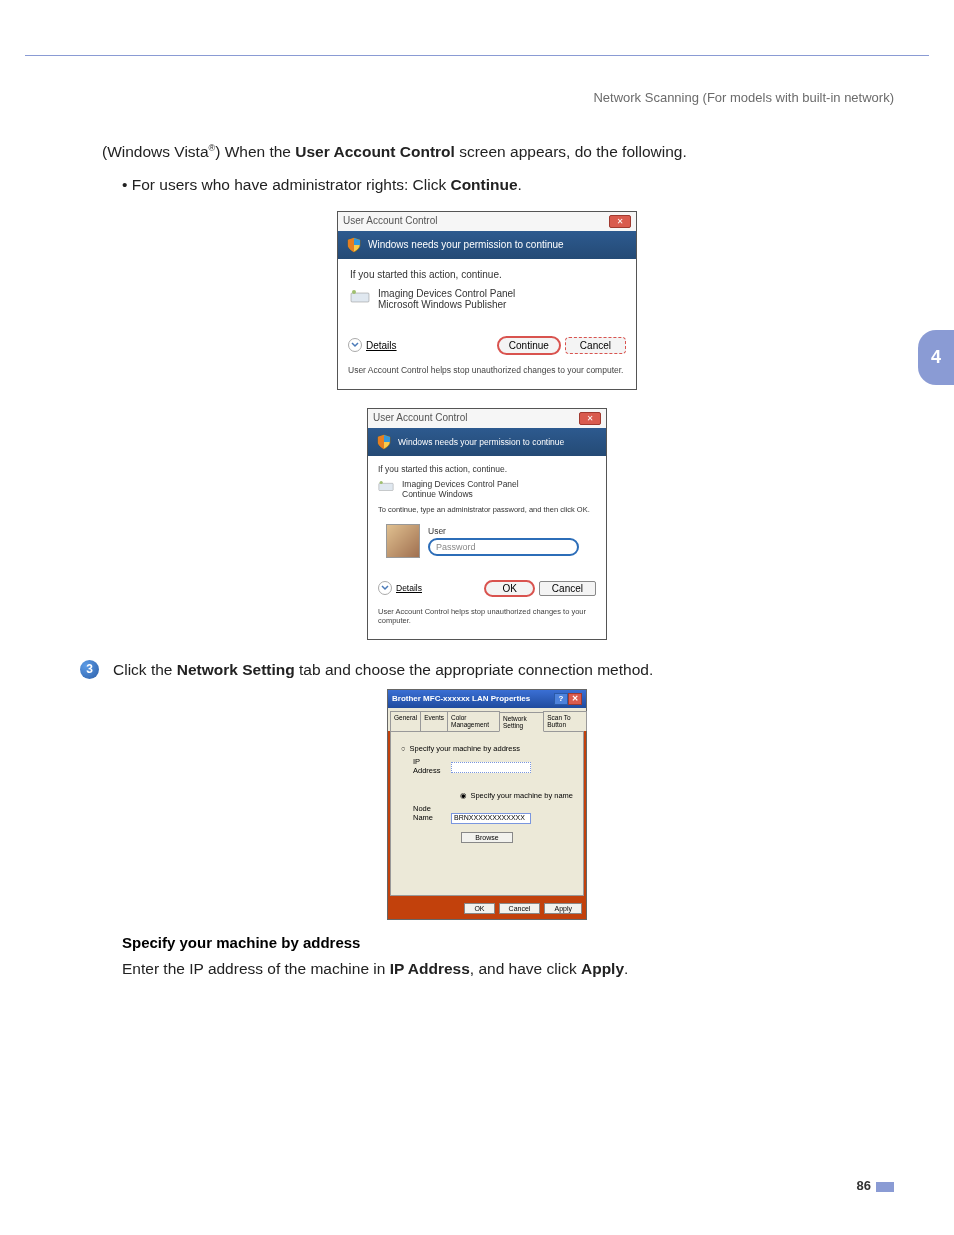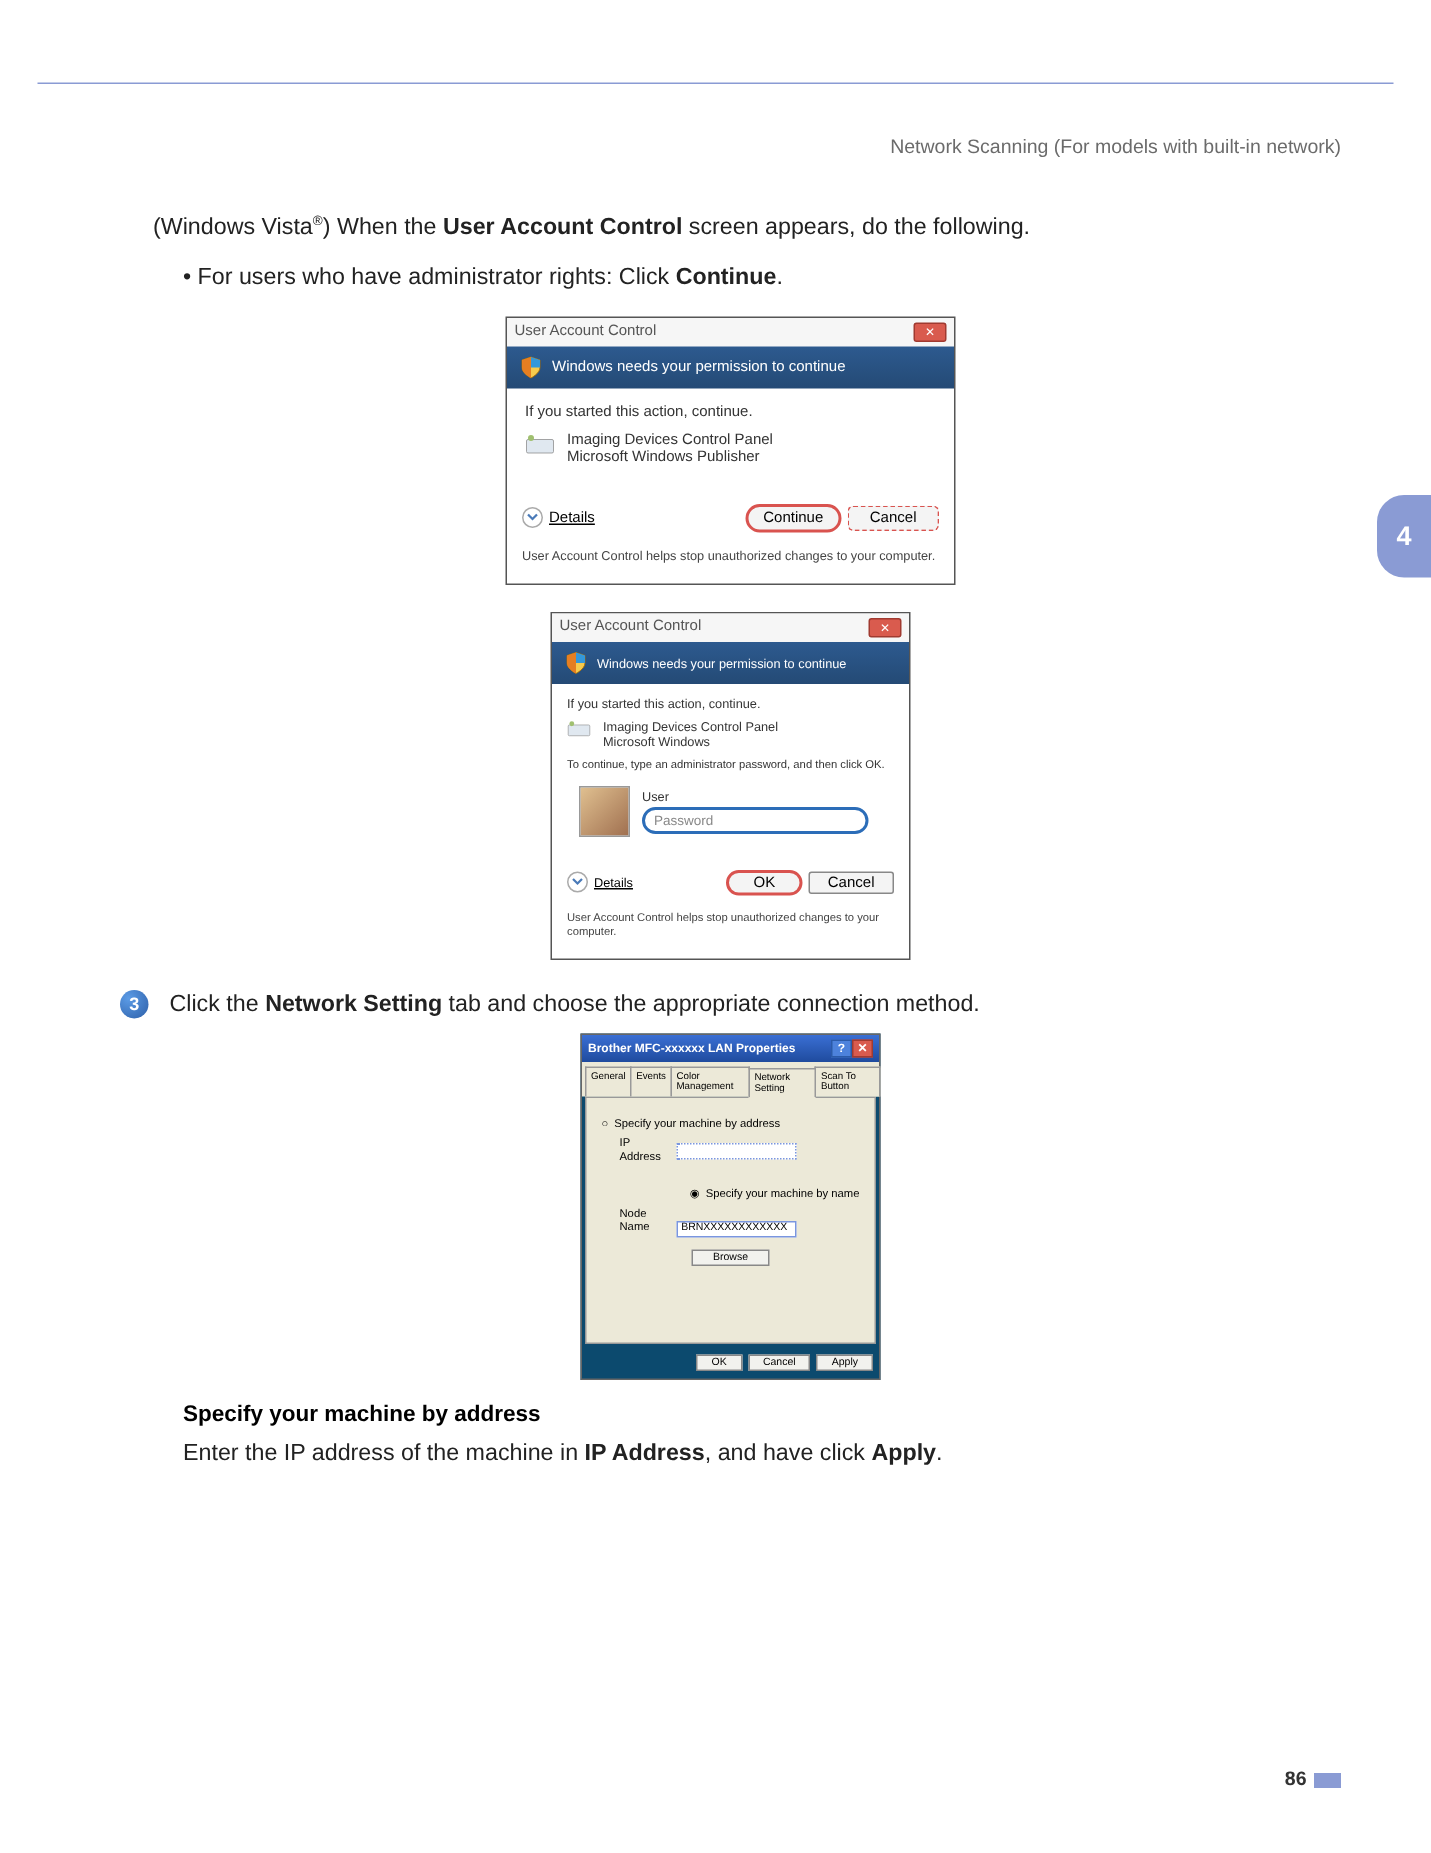--- a/index.html
+++ b/index.html
@@ -237,21 +237,21 @@
     }
     .uac-footer {
       padding: 6px 10px 14px;
       font-size: 8.5px;
       color: #444;
     }
     
     .prop-dialog {
       width: 200px;
       margin: 8px auto 14px;
-      background: #0c4a6e;
+      background: #c2410c;
       border: 1px solid #666;
       font-size: 7.5px;
     }
     .prop-titlebar {
       background: linear-gradient(#3a6fd4, #1f4b9e);
       color: #fff;
       padding: 3px 4px;
       font-size: 8px;
       font-weight: bold;
       display: flex;
@@ -407,21 +407,21 @@
     </div>
     <div class="uac-body" style="padding:8px 10px;">
       <div>If you started this action, continue.</div>
       <div class="uac-app-row" style="margin:5px 0 6px;">
         <svg class="uac-app-icon" style="width:16px;height:13px;" viewBox="0 0 20 16">
             <rect x="1" y="4" width="18" height="9" rx="1" fill="#e0e8f0" stroke="#888" stroke-width="0.5"></rect>
             <circle cx="4" cy="3" r="2" fill="#a0c070"></circle>
           </svg>
         <div>
           <div>Imaging Devices Control Panel</div>
-          <div>Microsoft Windows</div>
+          <div>Continue Windows</div>
         </div>
       </div>
       <div style="font-size:7.5px;">To continue, type an administrator password, and then click OK.</div>
       <div class="uac-pw-row">
         <div class="uac-avatar"></div>
         <div class="uac-pw-fields">
           <div>User</div>
           <div class="uac-pw-input">Password</div>
         </div>
       </div>

